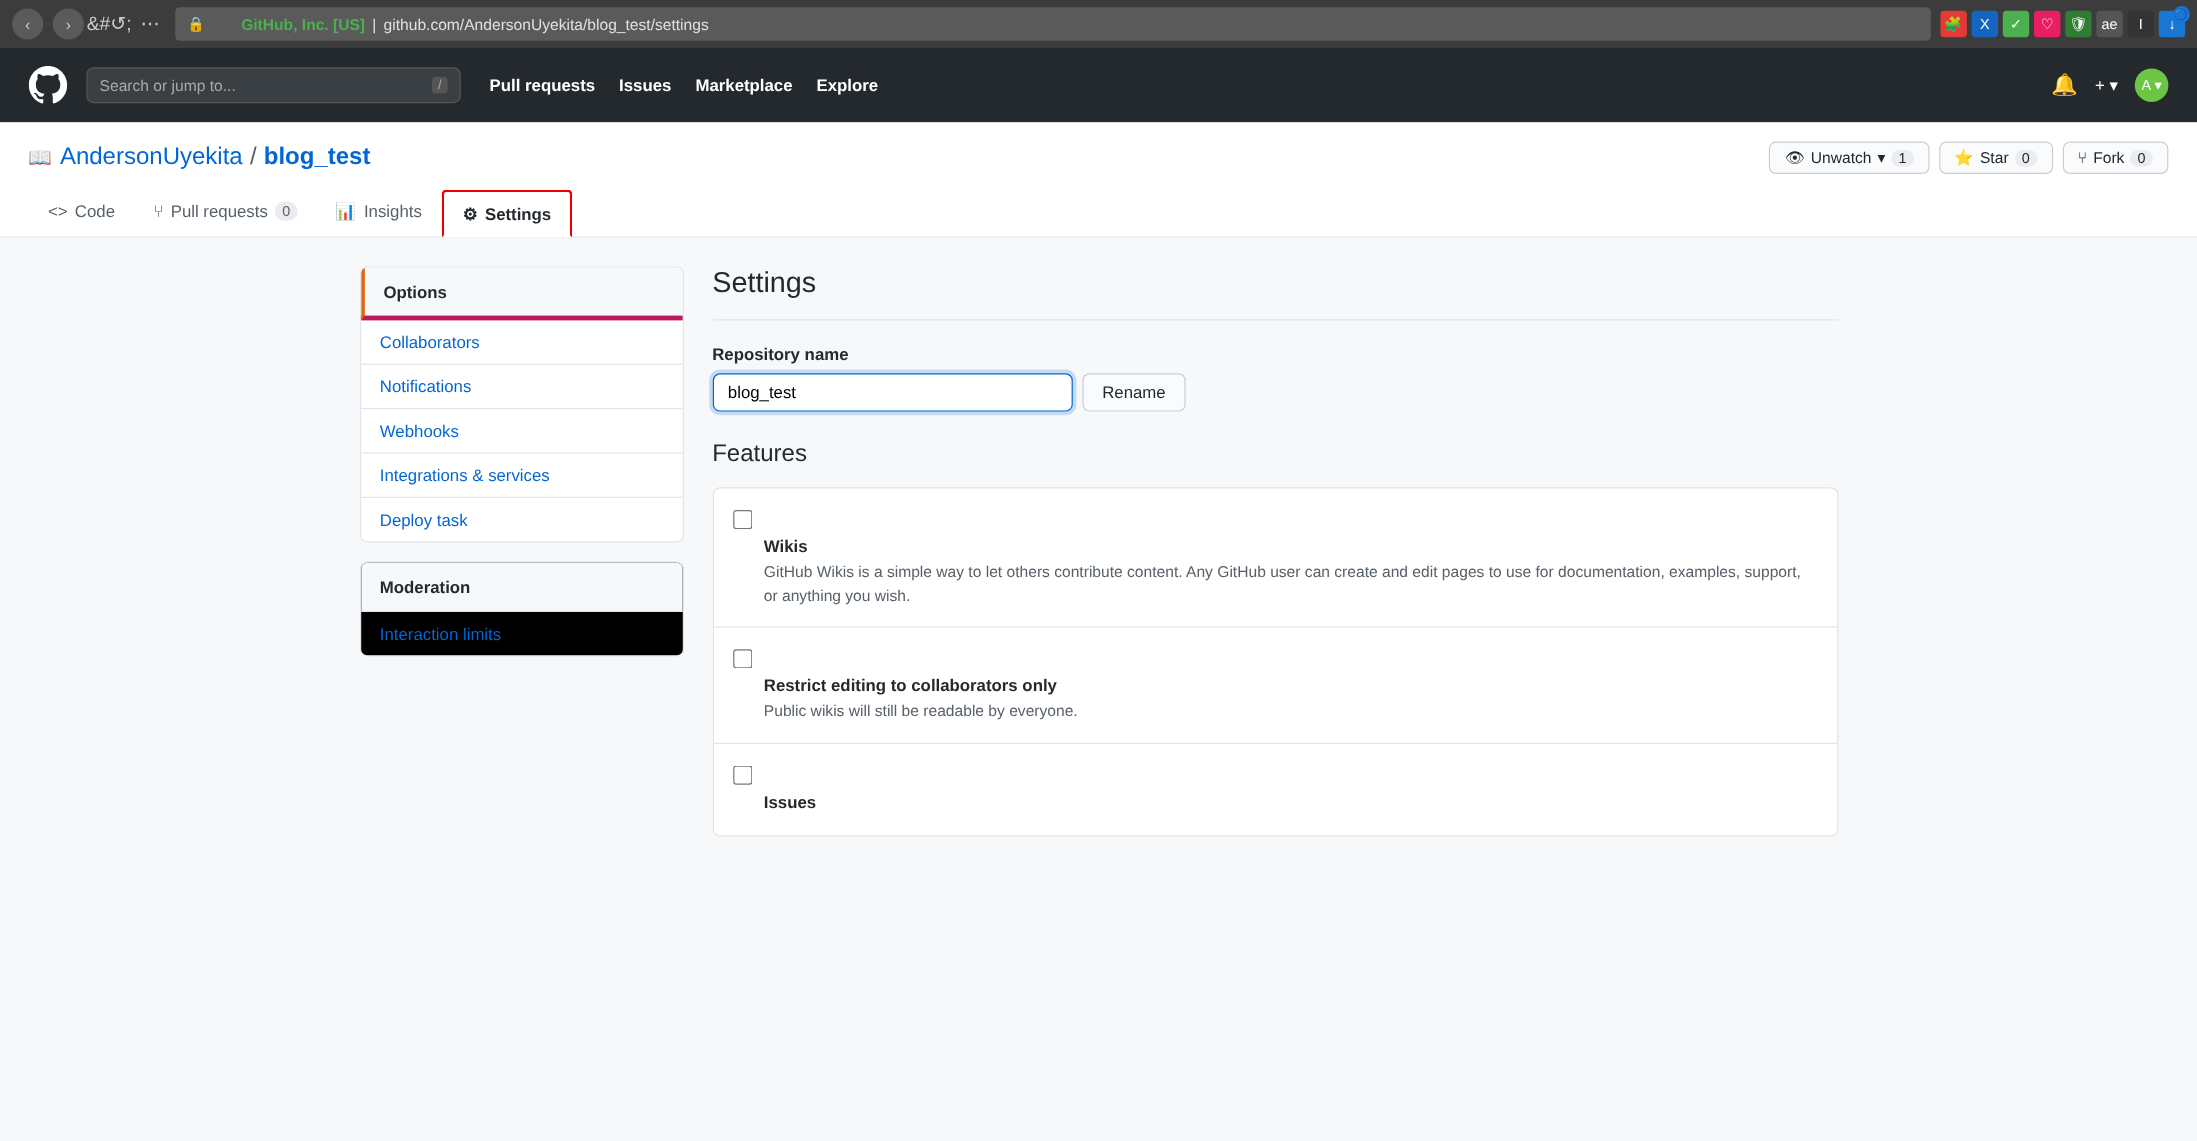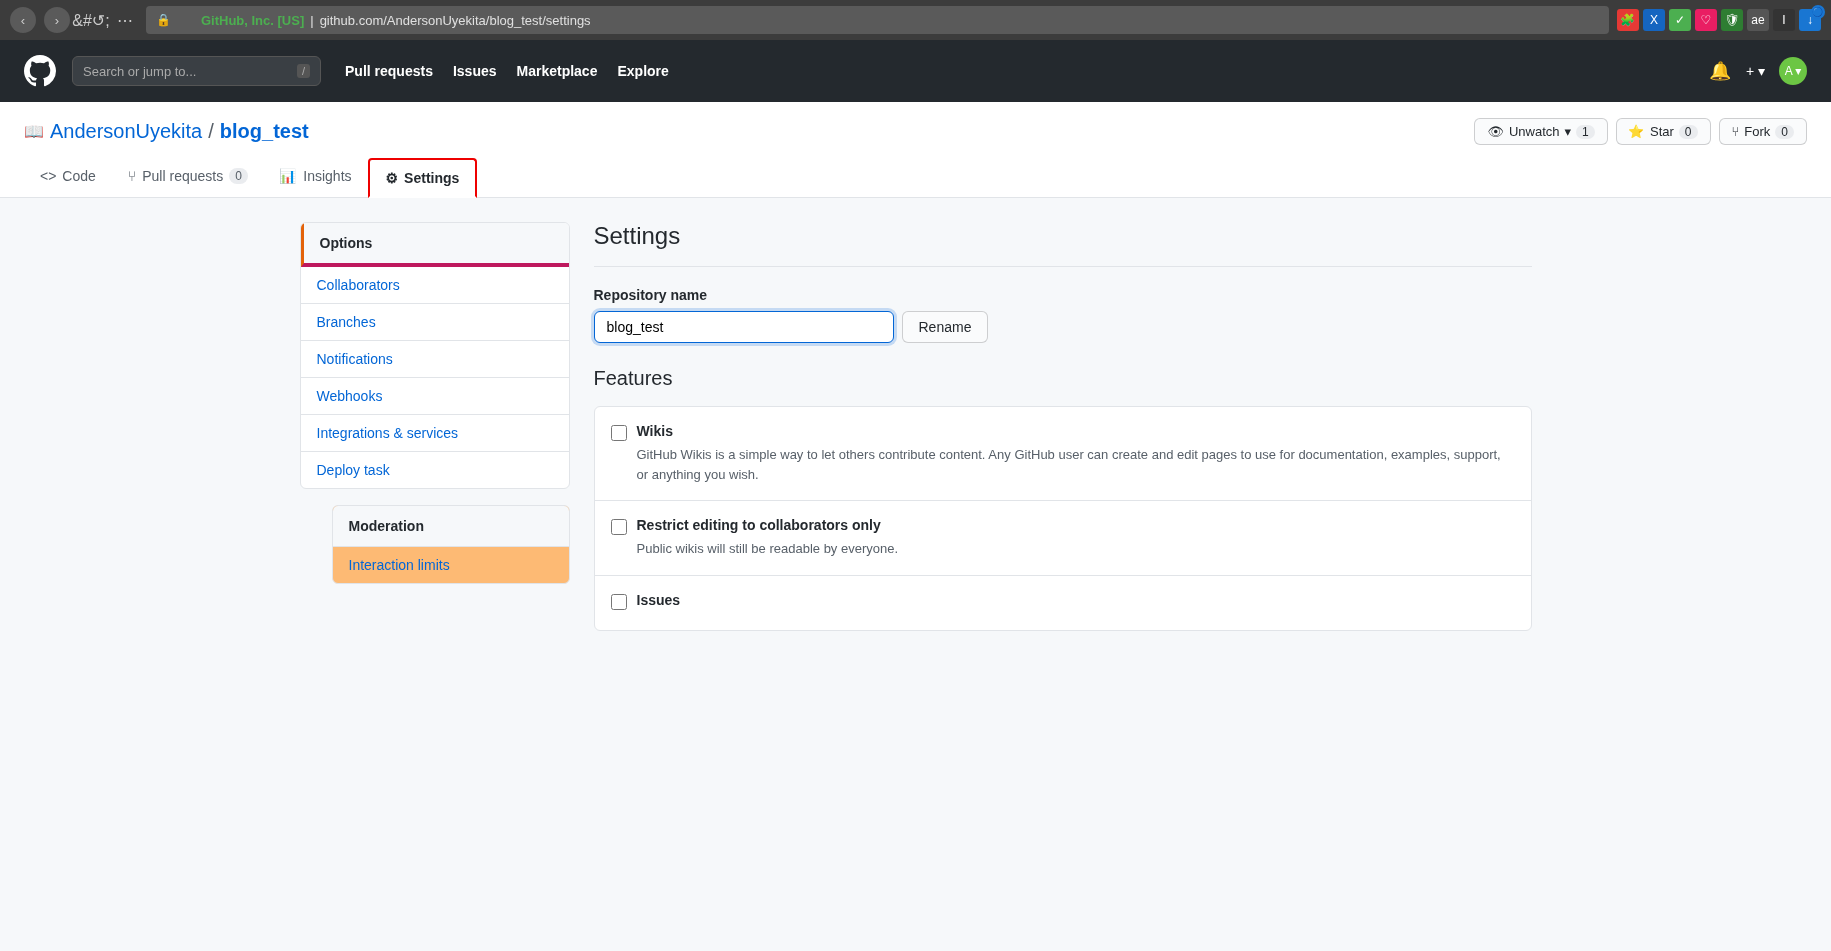--- a/index.html
+++ b/index.html
@@ -87,21 +87,21 @@
       width: 32px;
       height: 32px;
       fill: white;
       flex-shrink: 0;
     }
     .gh-search {
       background: #3a3f44;
       border: 1px solid #555;
       border-radius: 6px;
       height: 30px;
-      width: 249px;
+      width: 312px;
       display: flex;
       align-items: center;
       padding: 0 10px;
       color: #aaa;
       font-size: 13px;
       gap: 22px;
     }
     .gh-search .slash-key {
       margin-left: auto;
       background: #555;
@@ -265,23 +265,22 @@
       text-decoration: none;
       font-size: 14px;
       border-bottom: 1px solid #e1e4e8;
       cursor: pointer;
     }
     .sidebar-item:last-child { border-bottom: none; }
 
     .sidebar-section-2 {
       border: 1px solid #e1e4e8;
       border-radius: 6px;
-      background: #fdba74;
+      background: #000000;
       overflow: hidden;
-      margin-left: 32px;
     }
     .sidebar-section-2-header {
       padding: 12px 16px;
       font-weight: 600;
       font-size: 14px;
       color: #24292e;
       border-bottom: 1px solid #e1e4e8;
       background: #f6f8fa;
     }
 
@@ -357,20 +356,21 @@
       width: 16px;
       height: 16px;
       flex-shrink: 0;
       margin-top: 2px;
       cursor: pointer;
     }
     .feature-name {
       font-weight: 600;
       color: #24292e;
       font-size: 14px;
+      margin-top: 24px;
     }
     .feature-desc {
       color: #586069;
       font-size: 13px;
       padding-left: 26px;
       line-height: 1.5;
     }
   </style>
 </head>
 <body>
@@ -467,21 +467,20 @@
     </a>
   </div>
 </div>
 
 <div class="main-content">
 
   <aside class="sidebar">
     <div class="sidebar-section">
       <div class="sidebar-section-header">Options</div>
       <a href="#" class="sidebar-item">Collaborators</a>
-      <a href="#" class="sidebar-item">Branches</a>
       <a href="#" class="sidebar-item">Notifications</a>
       <a href="#" class="sidebar-item">Webhooks</a>
       <a href="#" class="sidebar-item">Integrations &amp; services</a>
       <a href="#" class="sidebar-item">Deploy task</a>
     </div>
     <div class="sidebar-section-2">
       <div class="sidebar-section-2-header">Moderation</div>
       <a href="#" class="sidebar-item">Interaction limits</a>
     </div>
   </aside>

